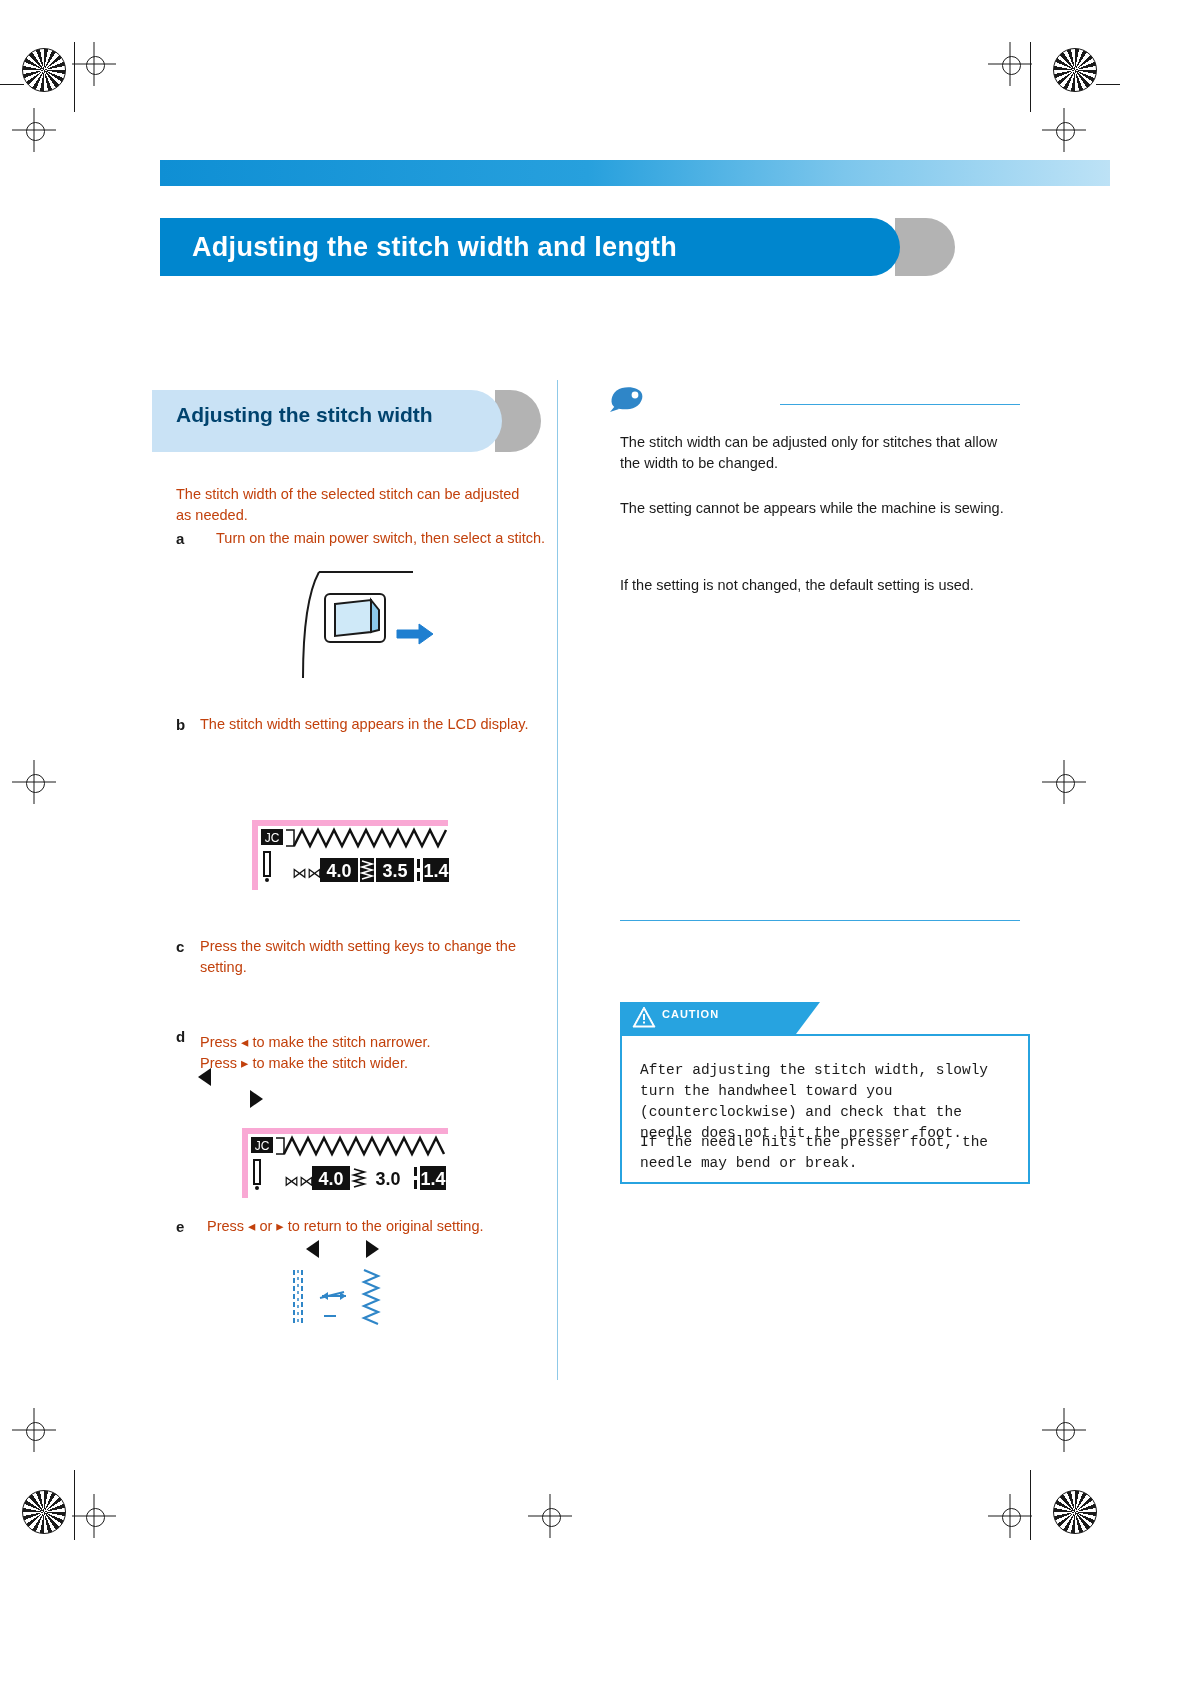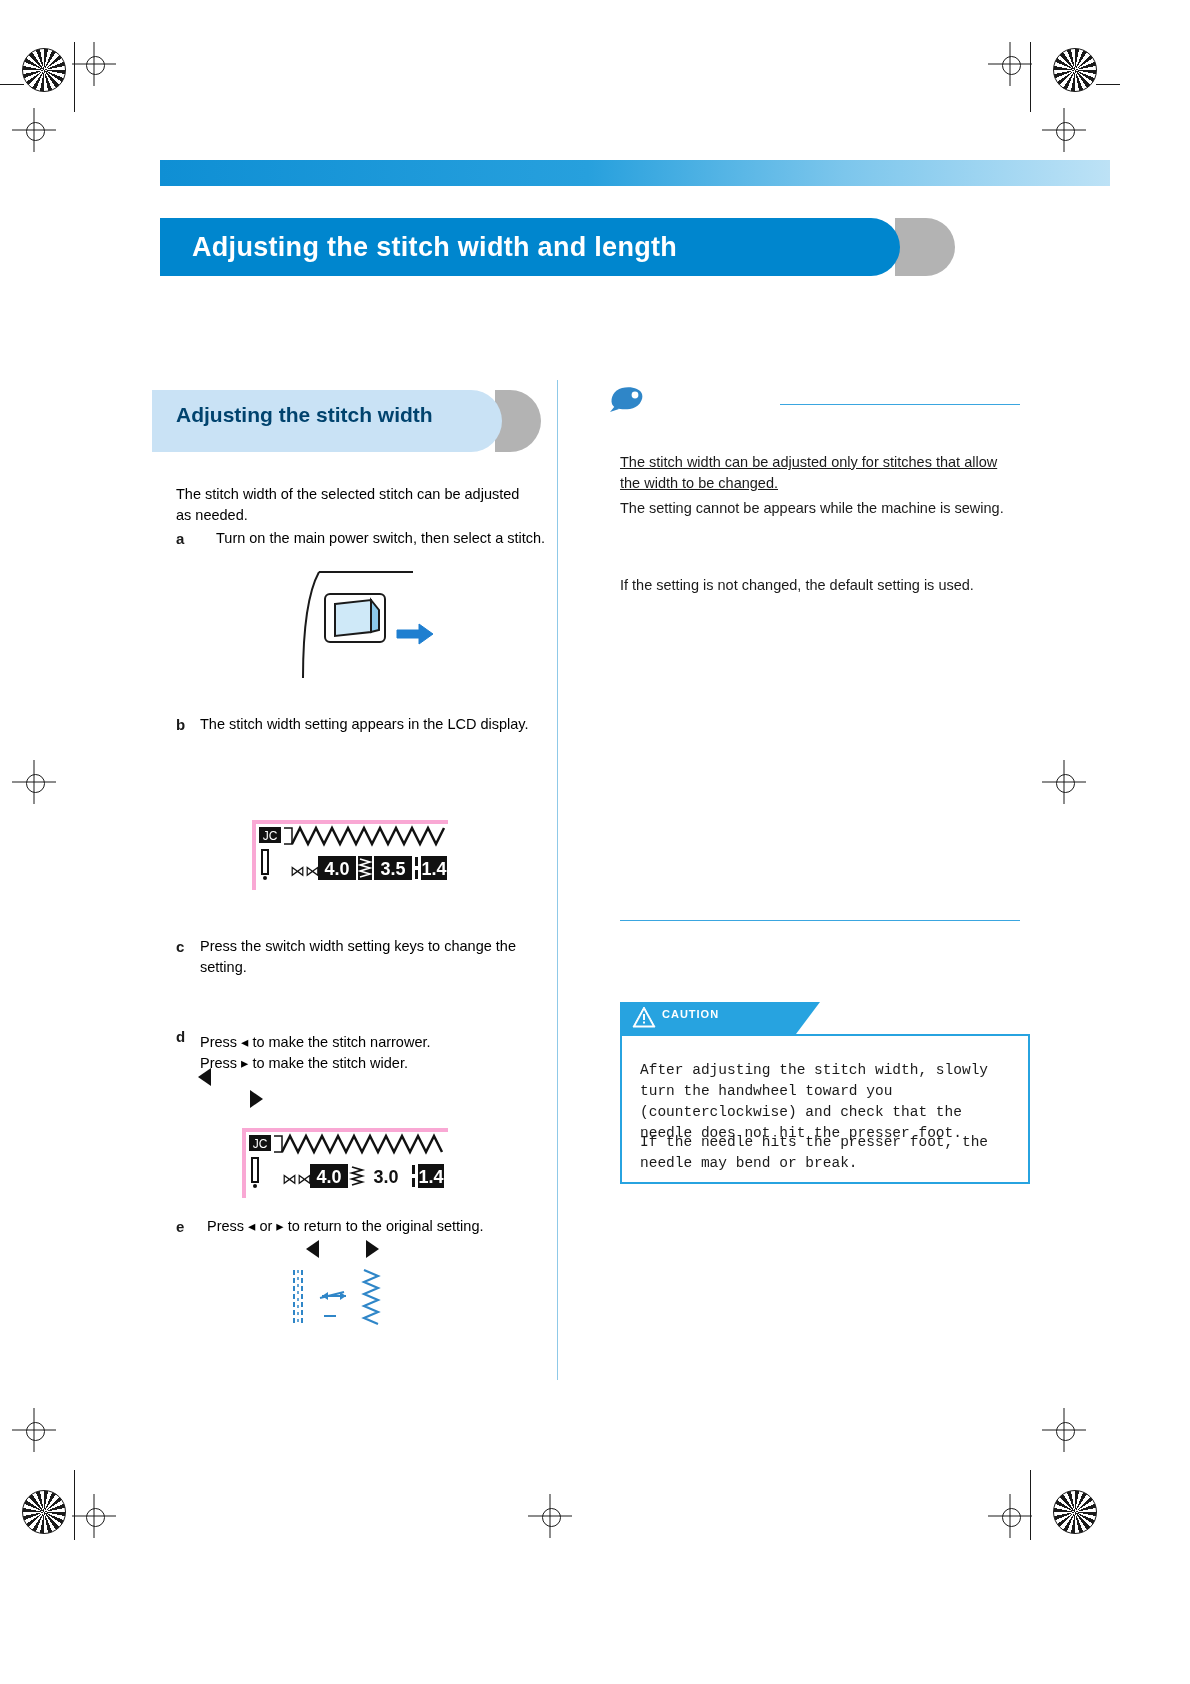--- a/index.html
+++ b/index.html
@@ -140,42 +140,42 @@
     font-weight: bold;
     color: #00436e;
     line-height: 25px;
   }
 
   
   .body-text {
     position: absolute;
     font-size: 14.5px;
     line-height: 21px;
-    color: #000000;
+    color: #c2410c;
   }
   .step-num {
     position: absolute;
     font-size: 15px;
     font-weight: bold;
     color: #1a1a1a;
   }
 
   
   .fig-switch {
     position: absolute;
     left: 285px;
     top: 560px;
     width: 150px;
     height: 125px;
   }
 
   
   .lcd {
     position: absolute;
-    border: 4px solid #f9a8d4;
+    border: 6px solid #f9a8d4;
     background: #14b8a6;
     box-sizing: border-box;
   }
 
   
   .arrow-key {
     position: absolute;
     width: 0;
     height: 0;
   }
@@ -409,21 +409,21 @@
   <polyline points="76,2 90,8 76,14 90,20 76,26 90,32 76,38 90,44 76,50 90,56" fill="none" stroke="#2f86c8" stroke-width="2.2"></polyline>
 </svg>
 
 <div class="memo-rule" style="left:780px; top:404px; width:240px;"></div>
 <svg class="memo-icon" style="left:608px; top:382px; width:38px; height:32px;" viewBox="0 0 38 32">
   <path d="M4 22 C2 16 6 8 14 6 C22 4 32 6 34 12 C36 18 30 26 22 27 C14 28 6 27 4 22 Z" fill="#2f86c8"></path>
   <circle cx="27" cy="13" r="3.4" fill="#ffffff"></circle>
   <path d="M7 24 L2 30 L11 27 Z" fill="#2f86c8"></path>
 </svg>
 
-<div class="note-body" style="left:620px; top:452px; width:396px;text-decoration:underline;">The stitch width can be adjusted only for stitches that allow the width to be changed.</div>
+<div class="note-body" style="left:620px; top:432px; width:396px;">The stitch width can be adjusted only for stitches that allow the width to be changed.</div>
 <div class="note-body" style="left:620px; top:498px; width:396px;">The setting cannot be appears while the machine is sewing.</div>
 <div class="note-body" style="left:620px; top:575px; width:396px;">If the setting is not changed, the default setting is used.</div>
 
 <div class="hr-blue" style="left:620px; top:920px; width:400px;"></div>
 
 <div class="caution-tab"></div>
 <svg class="caution-tri" viewBox="0 0 24 22">
   <path d="M12 1 L23 21 L1 21 Z" fill="#ffffff" stroke="#ffffff" stroke-width="1"></path>
   <path d="M12 4 L20.5 19.5 L3.5 19.5 Z" fill="#27a3e0"></path>
   <rect x="11" y="8" width="2" height="6" fill="#ffffff"></rect>

